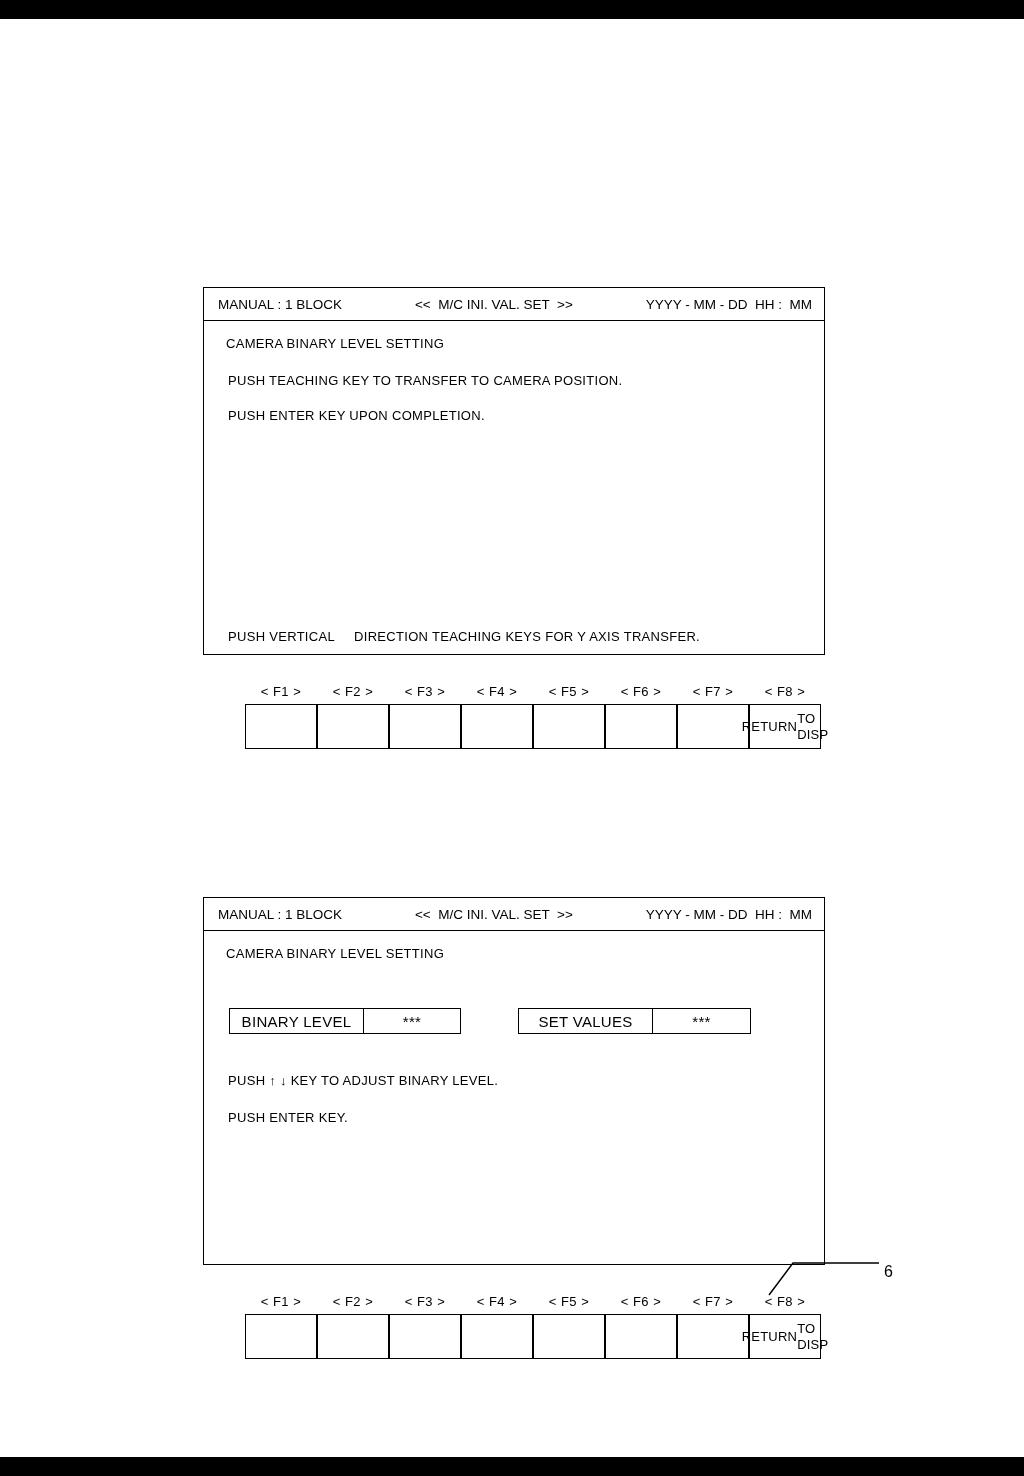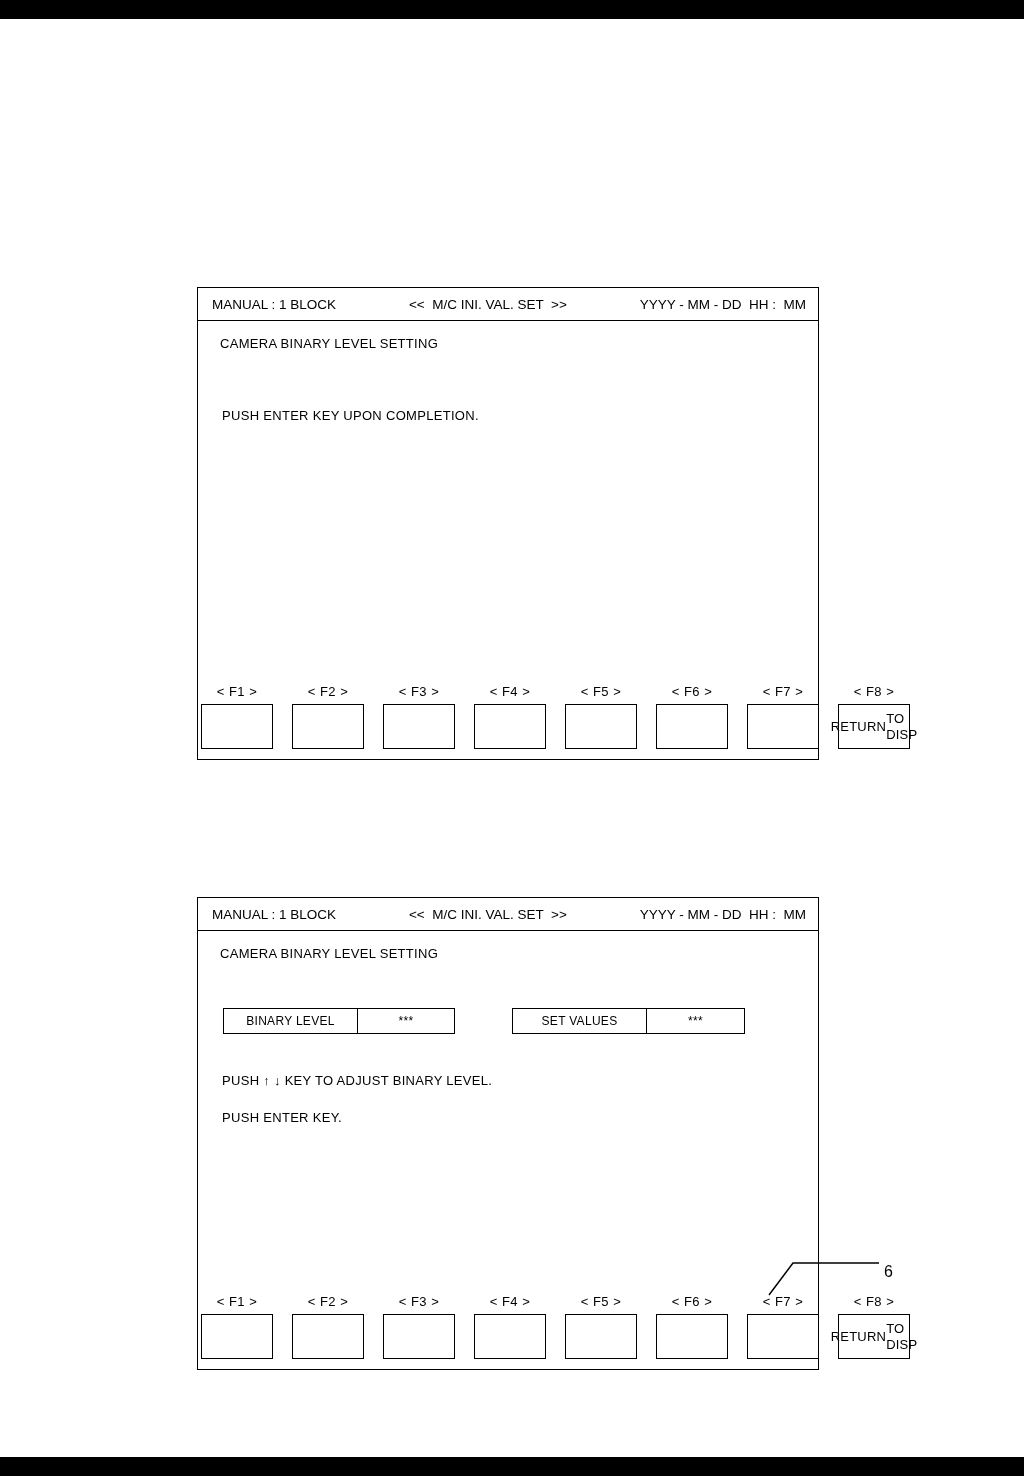--- a/index.html
+++ b/index.html
@@ -11,21 +11,21 @@
     color: #000;
   }
   .page-bar {
     position: absolute; left: 0; width: 1024px; height: 19px;
     background: #000;
   }
   .bar-top { top: 0; }
   .bar-bottom { top: 1457px; }
 
   .screen {
-    position: absolute; left: 197px; width: 622px; height: 473px;
+    position: absolute; left: 203px; width: 622px; height: 368px;
     border: 1.5px solid #000; background: #fff;
   }
   .screen-1 { top: 287px; }
   .screen-2 { top: 897px; }
 
   .screen-header {
     position: absolute; top: 0; left: 0; right: 0; height: 33px;
     border-bottom: 1.5px solid #000;
     display: flex; align-items: center; justify-content: space-between;
     padding: 0 12px 0 14px;
@@ -34,31 +34,31 @@
 
   .txt {
     position: absolute; font-size: 13px; letter-spacing: 0.3px;
     white-space: pre; line-height: 17px;
   }
 
   .field-row { position: absolute; top: 110px; left: 25px; display: flex; }
   .field-box {
     border: 1.5px solid #000; height: 26px;
     display: flex; align-items: center; justify-content: center;
-    font-size: 12px; letter-spacing: 0.3px;
+    font-size: 15px; letter-spacing: 0.3px;
   }
   .fb-label1 { width: 135px; }
   .fb-value1 { width: 97px;  border-left: none; }
   .fb-gap    { width: 57px;  height: 26px; }
   .fb-label2 { width: 135px; }
   .fb-value2 { width: 98px;  border-left: none; }
 
   .fkey-row {
     position: absolute; left: 3px; right: 3px; top: 396px;
-    display: flex; justify-content: flex-start; gap: 19px;
+    display: flex; justify-content: flex-end;
   }
   .fkey-col { width: 72px; display: flex; flex-direction: column; align-items: center; }
   .fkey-label {
     font-size: 13px; letter-spacing: 0.5px; height: 20px; white-space: pre;
   }
   .fkey-box {
     width: 72px; height: 45px; border: 1.5px solid #000;
     display: flex; align-items: center; justify-content: center;
     font-size: 13px; line-height: 16px; letter-spacing: 0.2px;
   }
@@ -75,21 +75,23 @@
 <div class="page-bar bar-top"></div>
 
 <div class="screen screen-1">
   <div class="screen-header">
     <span>MANUAL : 1 BLOCK</span>
     <span>&lt;&lt;  M/C INI. VAL. SET  &gt;&gt;</span>
     <span>YYYY - MM - DD  HH :  MM</span>
   </div>
 
   <div class="txt" style="left:22px; top:47px;">CAMERA BINARY LEVEL SETTING</div>
+  <div class="txt" style="left:24px; top:84px;">PUSH TEACHING KEY TO TRANSFER TO CAMERA POSITION.</div>
   <div class="txt" style="left:24px; top:119px;">PUSH ENTER KEY UPON COMPLETION.</div>
+  <div class="txt" style="left:24px; top:340px;">PUSH VERTICAL     DIRECTION TEACHING KEYS FOR Y AXIS TRANSFER.</div>
 
   <div class="fkey-row">
     <div class="fkey-col">
       <div class="fkey-label">&lt; F1 &gt;</div>
       <div class="fkey-box"></div>
     </div>
     <div class="fkey-col">
       <div class="fkey-label">&lt; F2 &gt;</div>
       <div class="fkey-box"></div>
     </div>

